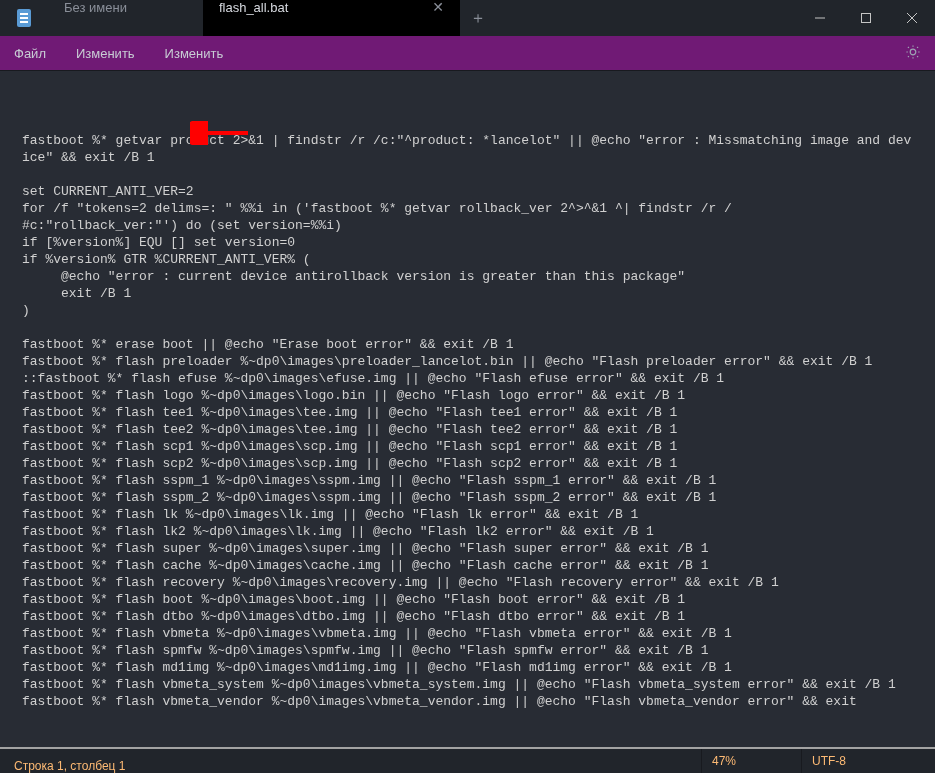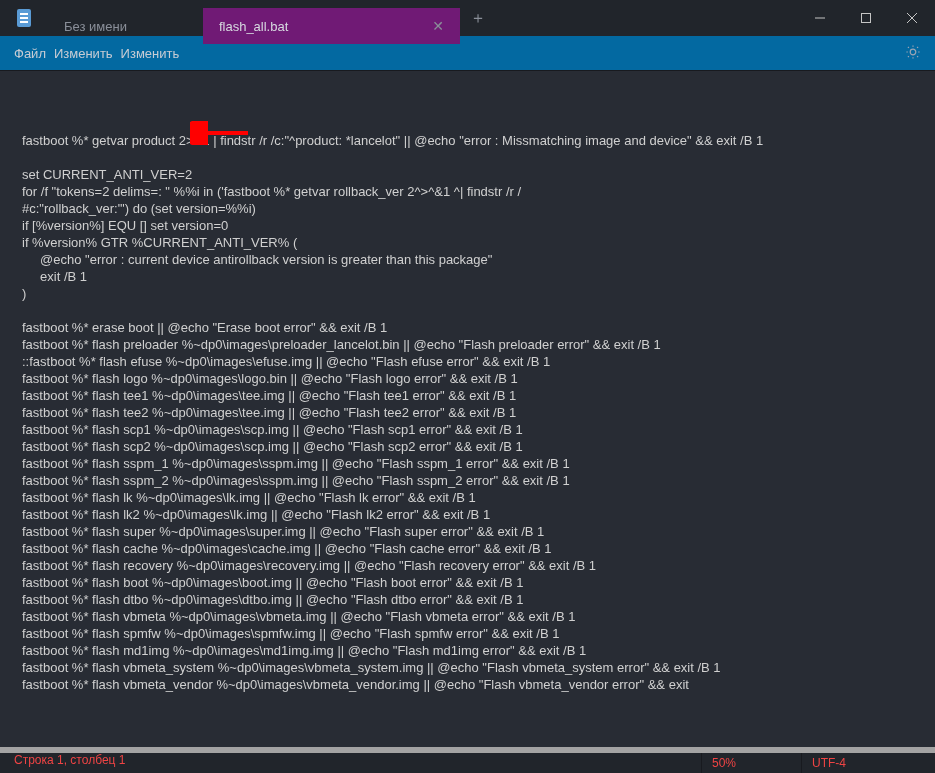--- a/index.html
+++ b/index.html
@@ -47,30 +47,28 @@
     box-shadow:0 4px 0 #fff,0 8px 0 #fff;
   }
   .tabs {
     display: flex;
     align-items: stretch;
     flex: 1;
   }
   .tab {
     padding: 0 16px;
     display: flex;
-    align-items: center;
     gap: 12px;
     color: #8a8f99;
     font-size: 13px;
     height: 100%;
     position: relative;
-    margin-top: 8px;
   }
   .tab.active {
-    background: #701a75;
+    background: #000000;
     color: #d7dae0;
   }
   .tab-close {
     font-size: 14px;
     line-height: 1;
     color: #8a8f99;
   }
   .tab-add {
     width: 36px;
     display: flex;
@@ -88,55 +86,55 @@
     align-items: center;
     justify-content: center;
     color: #c5c5c5;
   }
   .win-btn svg { display:block; }
   .menubar {
     height: 34px;
     display: flex;
     align-items: center;
     padding: 0 14px;
-    gap: 8px;
-    background: #0369a1;
+    gap: 30px;
+    background: #701a75;
     color: #c8ccd4;
     font-size: 13px;
   }
   .menubar .spacer { flex: 1; }
   .gear { color:#9da5b4; }
 
   .divider { height:1px; background:#181a1f; }
 
   .editor {
     flex: 1;
     padding: 10px 16px 0 22px;
-    font-family: Liberation Sans, sans-serif;
+    font-family: Liberation Mono, monospace;
     font-size: 13px;
     line-height: 17px;
     white-space: pre-wrap;
     word-break: break-all;
     color: #d0d0d0;
     overflow: hidden;
     position: relative;
   }
   .editor .line { min-height:17px; }
   .arrow {
     position:absolute;
     pointer-events:none;
   }
   .statusbar {
     height: 26px;
     background: #21252b;
-    border-top: 6px solid #a3a3a3;
-    display: flex;
-    align-items: flex-start;
+    border-top: 2px solid #a3a3a3;
+    display: flex;
+    align-items: flex-end;
     font-size: 12px;
-    color: #ef4444;
+    color: #fdba74;
     padding: 0 14px;
   }
   .statusbar .sb-left { flex: 0 0 auto; padding-right: 20px;}
   .statusbar .sb-fill { flex:1; }
   .statusbar .sb-cell { width: 120px; text-align: left; padding: 0 10px; border-left:1px solid #181a1f; height:100%; display:flex; align-items:center;}
   .statusbar .sb-cell.small { width:100px;}
 </style>
 </head>
 <body>
 
@@ -200,17 +198,17 @@
           <path d="M0,0 L10,5 L0,10 z" fill="#ff0000"></path>
         </marker>
       </defs>
       <line x1="58" y1="12" x2="10" y2="12" stroke="#ff0000" stroke-width="4" marker-end="url(#ah)"></line>
     </svg>
   <div class="line">fastboot %* getvar product 2&gt;&amp;1 | findstr /r /c:"^product: *lancelot" || @echo "error : Missmatching image and device" &amp;&amp; exit /B 1</div><div class="line"></div><div class="line">set CURRENT_ANTI_VER=2</div><div class="line">for /f "tokens=2 delims=: " %%i in ('fastboot %* getvar rollback_ver 2^&gt;^&amp;1 ^| findstr /r /</div><div class="line">#c:"rollback_ver:"') do (set version=%%i)</div><div class="line">if [%version%] EQU [] set version=0</div><div class="line">if %version% GTR %CURRENT_ANTI_VER% (</div><div class="line">     @echo "error : current device antirollback version is greater than this package"</div><div class="line">     exit /B 1</div><div class="line">)</div><div class="line"></div><div class="line">fastboot %* erase boot || @echo "Erase boot error" &amp;&amp; exit /B 1</div><div class="line">fastboot %* flash preloader %~dp0\images\preloader_lancelot.bin || @echo "Flash preloader error" &amp;&amp; exit /B 1</div><div class="line">::fastboot %* flash efuse %~dp0\images\efuse.img || @echo "Flash efuse error" &amp;&amp; exit /B 1</div><div class="line">fastboot %* flash logo %~dp0\images\logo.bin || @echo "Flash logo error" &amp;&amp; exit /B 1</div><div class="line">fastboot %* flash tee1 %~dp0\images\tee.img || @echo "Flash tee1 error" &amp;&amp; exit /B 1</div><div class="line">fastboot %* flash tee2 %~dp0\images\tee.img || @echo "Flash tee2 error" &amp;&amp; exit /B 1</div><div class="line">fastboot %* flash scp1 %~dp0\images\scp.img || @echo "Flash scp1 error" &amp;&amp; exit /B 1</div><div class="line">fastboot %* flash scp2 %~dp0\images\scp.img || @echo "Flash scp2 error" &amp;&amp; exit /B 1</div><div class="line">fastboot %* flash sspm_1 %~dp0\images\sspm.img || @echo "Flash sspm_1 error" &amp;&amp; exit /B 1</div><div class="line">fastboot %* flash sspm_2 %~dp0\images\sspm.img || @echo "Flash sspm_2 error" &amp;&amp; exit /B 1</div><div class="line">fastboot %* flash lk %~dp0\images\lk.img || @echo "Flash lk error" &amp;&amp; exit /B 1</div><div class="line">fastboot %* flash lk2 %~dp0\images\lk.img || @echo "Flash lk2 error" &amp;&amp; exit /B 1</div><div class="line">fastboot %* flash super %~dp0\images\super.img || @echo "Flash super error" &amp;&amp; exit /B 1</div><div class="line">fastboot %* flash cache %~dp0\images\cache.img || @echo "Flash cache error" &amp;&amp; exit /B 1</div><div class="line">fastboot %* flash recovery %~dp0\images\recovery.img || @echo "Flash recovery error" &amp;&amp; exit /B 1</div><div class="line">fastboot %* flash boot %~dp0\images\boot.img || @echo "Flash boot error" &amp;&amp; exit /B 1</div><div class="line">fastboot %* flash dtbo %~dp0\images\dtbo.img || @echo "Flash dtbo error" &amp;&amp; exit /B 1</div><div class="line">fastboot %* flash vbmeta %~dp0\images\vbmeta.img || @echo "Flash vbmeta error" &amp;&amp; exit /B 1</div><div class="line">fastboot %* flash spmfw %~dp0\images\spmfw.img || @echo "Flash spmfw error" &amp;&amp; exit /B 1</div><div class="line">fastboot %* flash md1img %~dp0\images\md1img.img || @echo "Flash md1img error" &amp;&amp; exit /B 1</div><div class="line">fastboot %* flash vbmeta_system %~dp0\images\vbmeta_system.img || @echo "Flash vbmeta_system error" &amp;&amp; exit /B 1</div><div class="line">fastboot %* flash vbmeta_vendor %~dp0\images\vbmeta_vendor.img || @echo "Flash vbmeta_vendor error" &amp;&amp; exit</div></div>
 
   <div class="statusbar">
     <div class="sb-left">Строка 1, столбец 1</div>
     <div class="sb-fill"></div>
-    <div class="sb-cell small">50%</div>
-    <div class="sb-cell">UTF-4</div>
+    <div class="sb-cell small">47%</div>
+    <div class="sb-cell">UTF-8</div>
   </div>
 
 </div>
 
 </body></html>

